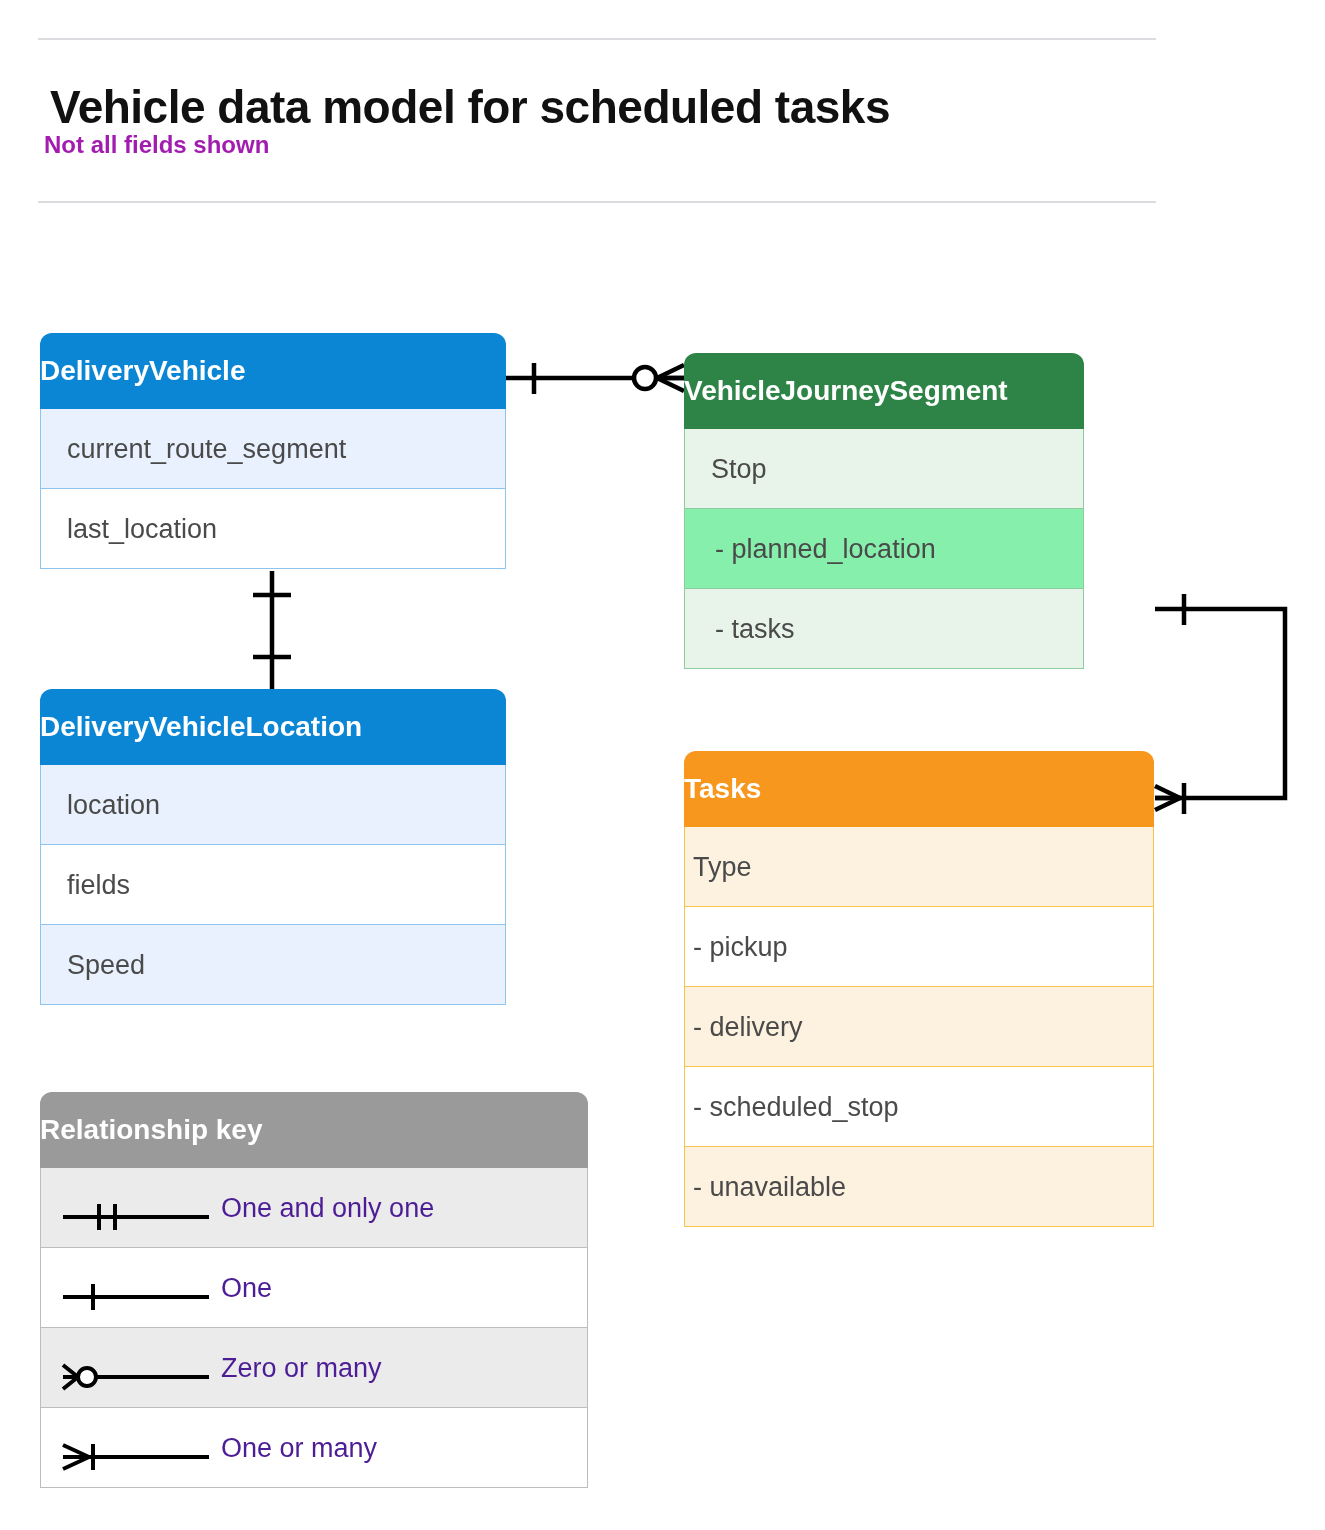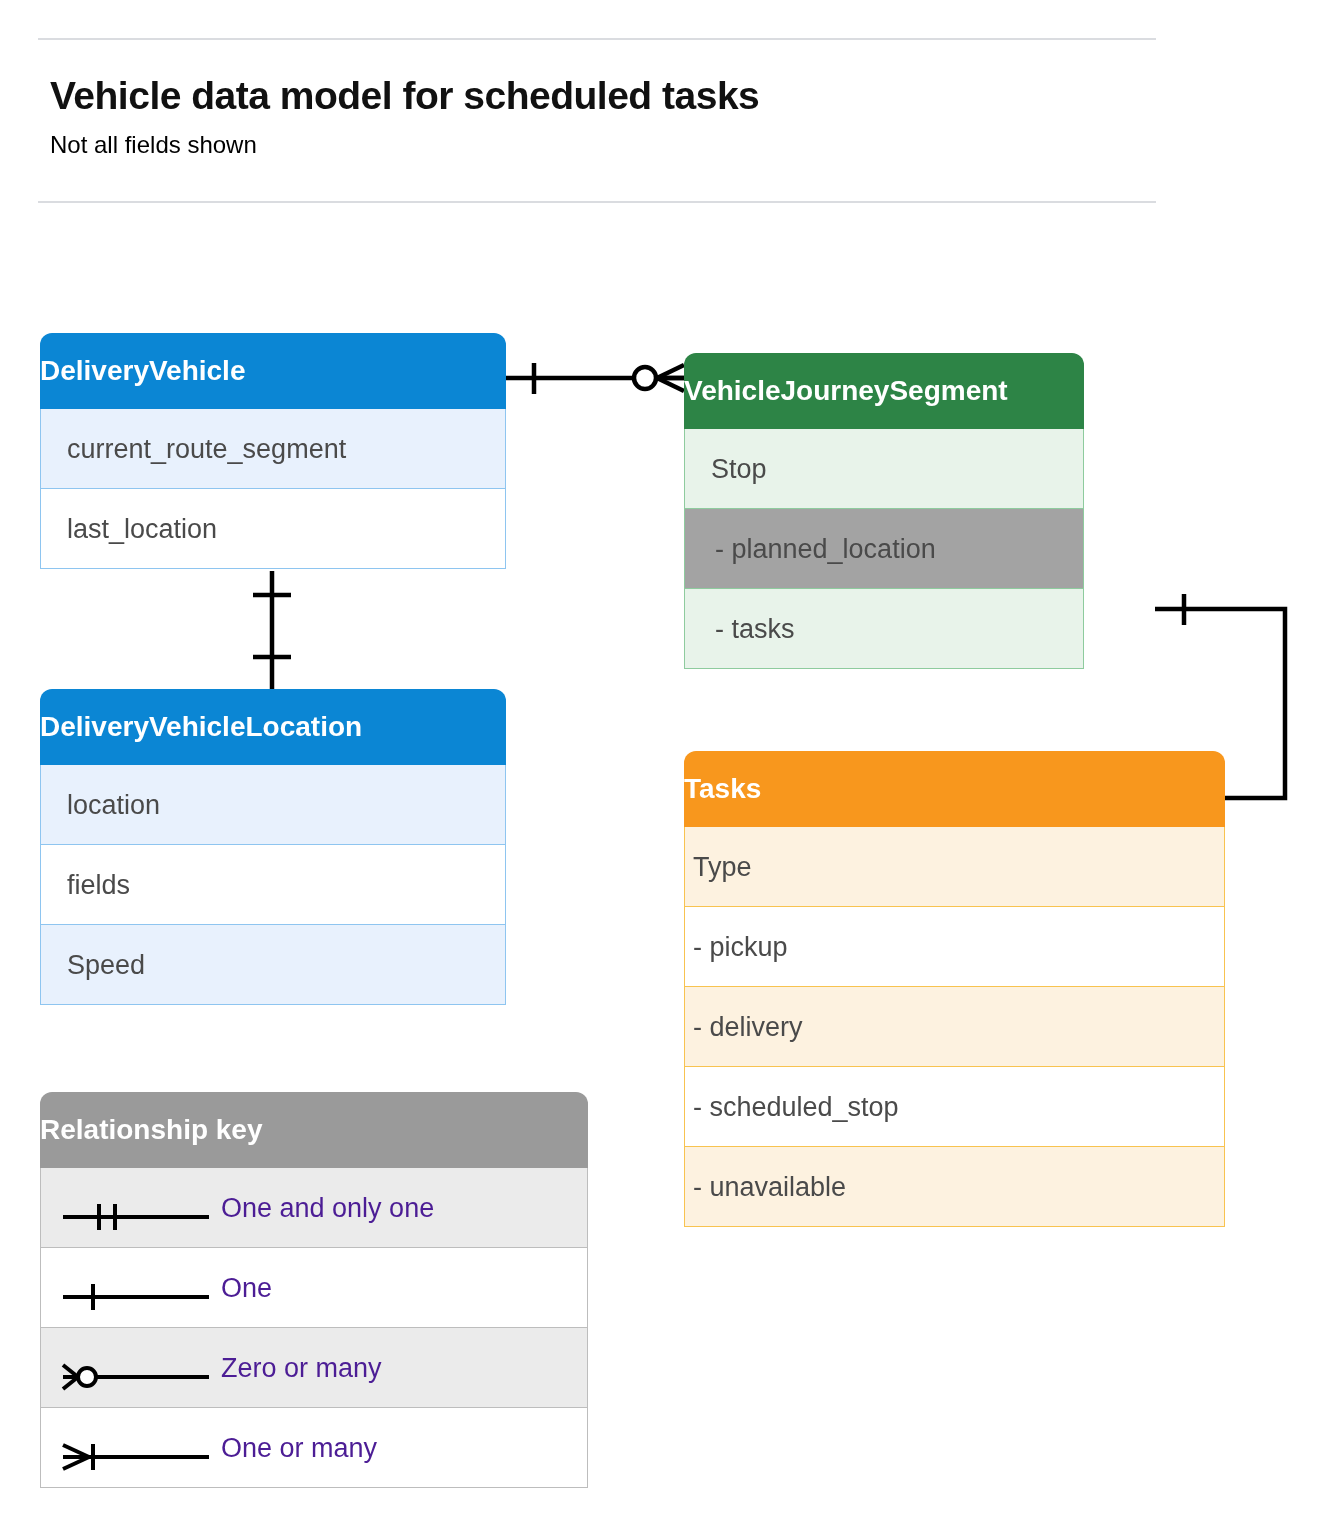--- a/index.html
+++ b/index.html
@@ -22,34 +22,34 @@
     width: 1118px;
     height: 2px;
     background: #dadce0;
   }
   #rule-top { top: 38px; }
   #rule-bottom { top: 201px; }
 
   #page-title {
     position: absolute;
     left: 50px;
-    top: 74px;
-    font-size: 39px;
+    top: 80px;
+    font-size: 46px;
     font-weight: 700;
     letter-spacing: -0.5px;
     color: #111111;
     white-space: nowrap;
   }
   #page-subtitle {
     position: absolute;
-    left: 50px;
+    left: 44px;
     top: 131px;
     font-size: 24px;
-    font-weight: 400;
-    color: #000000;
+    font-weight: 700;
+    color: #a21caf;
     white-space: nowrap;
   }
 
   
   .entity {
     position: absolute;
     box-sizing: border-box;
     border-radius: 12px 12px 3px 3px;
   }
   .entity-header {
@@ -75,21 +75,21 @@
   }
   .entity-row.sub { padding-left: 30px; }
 
   
   .e-blue .entity-header { background: #0b86d4; }
   .e-blue .entity-row { border: 1px solid #8ec5f0; border-top: none; background: #ffffff; }
   .e-blue .entity-row.alt { background: #e8f1fd; }
 
   
   .e-green .entity-header { background: #2d8446; }
-  .e-green .entity-row { border: 1px solid #8ecb9e; border-top: none; background: #a3a3a3; }
+  .e-green .entity-row { border: 1px solid #8ecb9e; border-top: none; background: #86efac; }
   .e-green .entity-row.alt { background: #e8f3ea; }
 
   
   .e-orange .entity-header { background: #f8971d; }
   .e-orange .entity-row { border: 1px solid #f8c350; border-top: none; background: #ffffff; padding-left: 8px; }
   .e-orange .entity-row.alt { background: #fdf2e0; }
 
   
   .e-gray .entity-header { background: #9a9a9a; }
   .e-gray .entity-row { border: 1px solid #bdbdbd; border-top: none; background: #ffffff; }
@@ -176,21 +176,21 @@
   <div class="entity-row alt sub">- tasks</div>
 </div>
 
 <div class="entity e-blue" id="entity-delivery-vehicle-location" style="left:40px; top:689px; width:466px;">
   <div class="entity-header">DeliveryVehicleLocation</div>
   <div class="entity-row alt">location</div>
   <div class="entity-row">fields</div>
   <div class="entity-row alt">Speed</div>
 </div>
 
-<div class="entity e-orange" id="entity-tasks" style="left:684px; top:751px; width:541px;">
+<div class="entity e-orange" id="entity-tasks" style="left:684px; top:751px; width:470px;">
   <div class="entity-header">Tasks</div>
   <div class="entity-row alt">Type</div>
   <div class="entity-row sub">-  pickup</div>
   <div class="entity-row alt sub">-  delivery</div>
   <div class="entity-row sub">-  scheduled_stop</div>
   <div class="entity-row alt sub">-  unavailable</div>
 </div>
 
 <div class="entity e-gray" id="entity-relationship-key" style="left:40px; top:1092px; width:548px;">
   <div class="entity-header">Relationship key</div>

